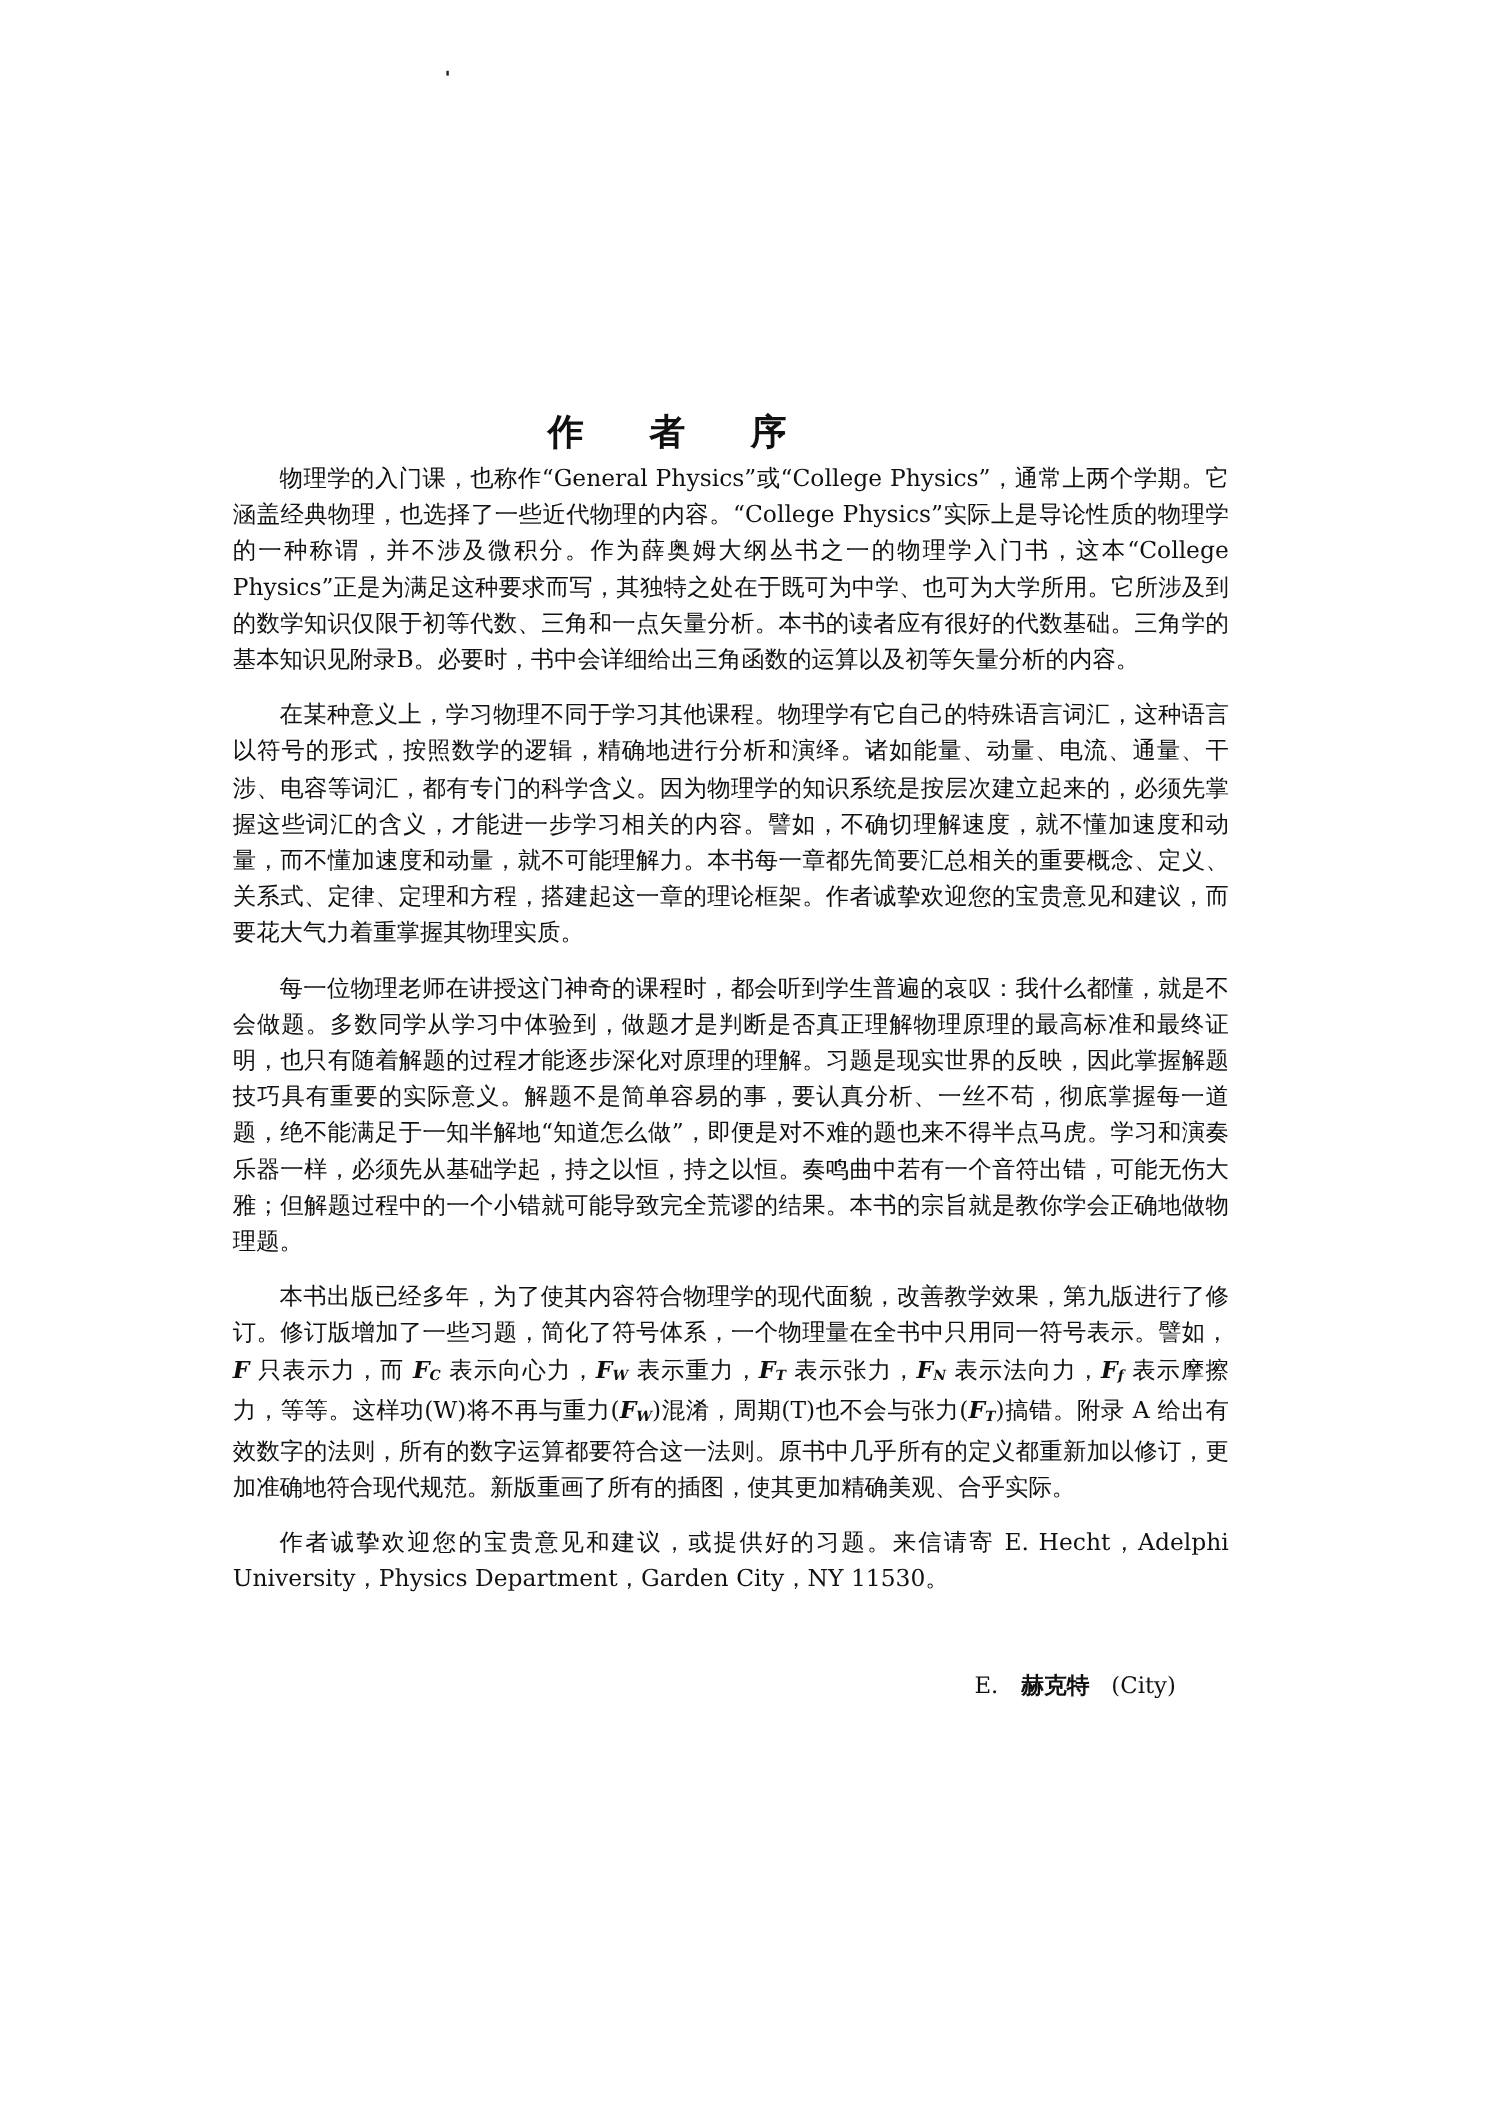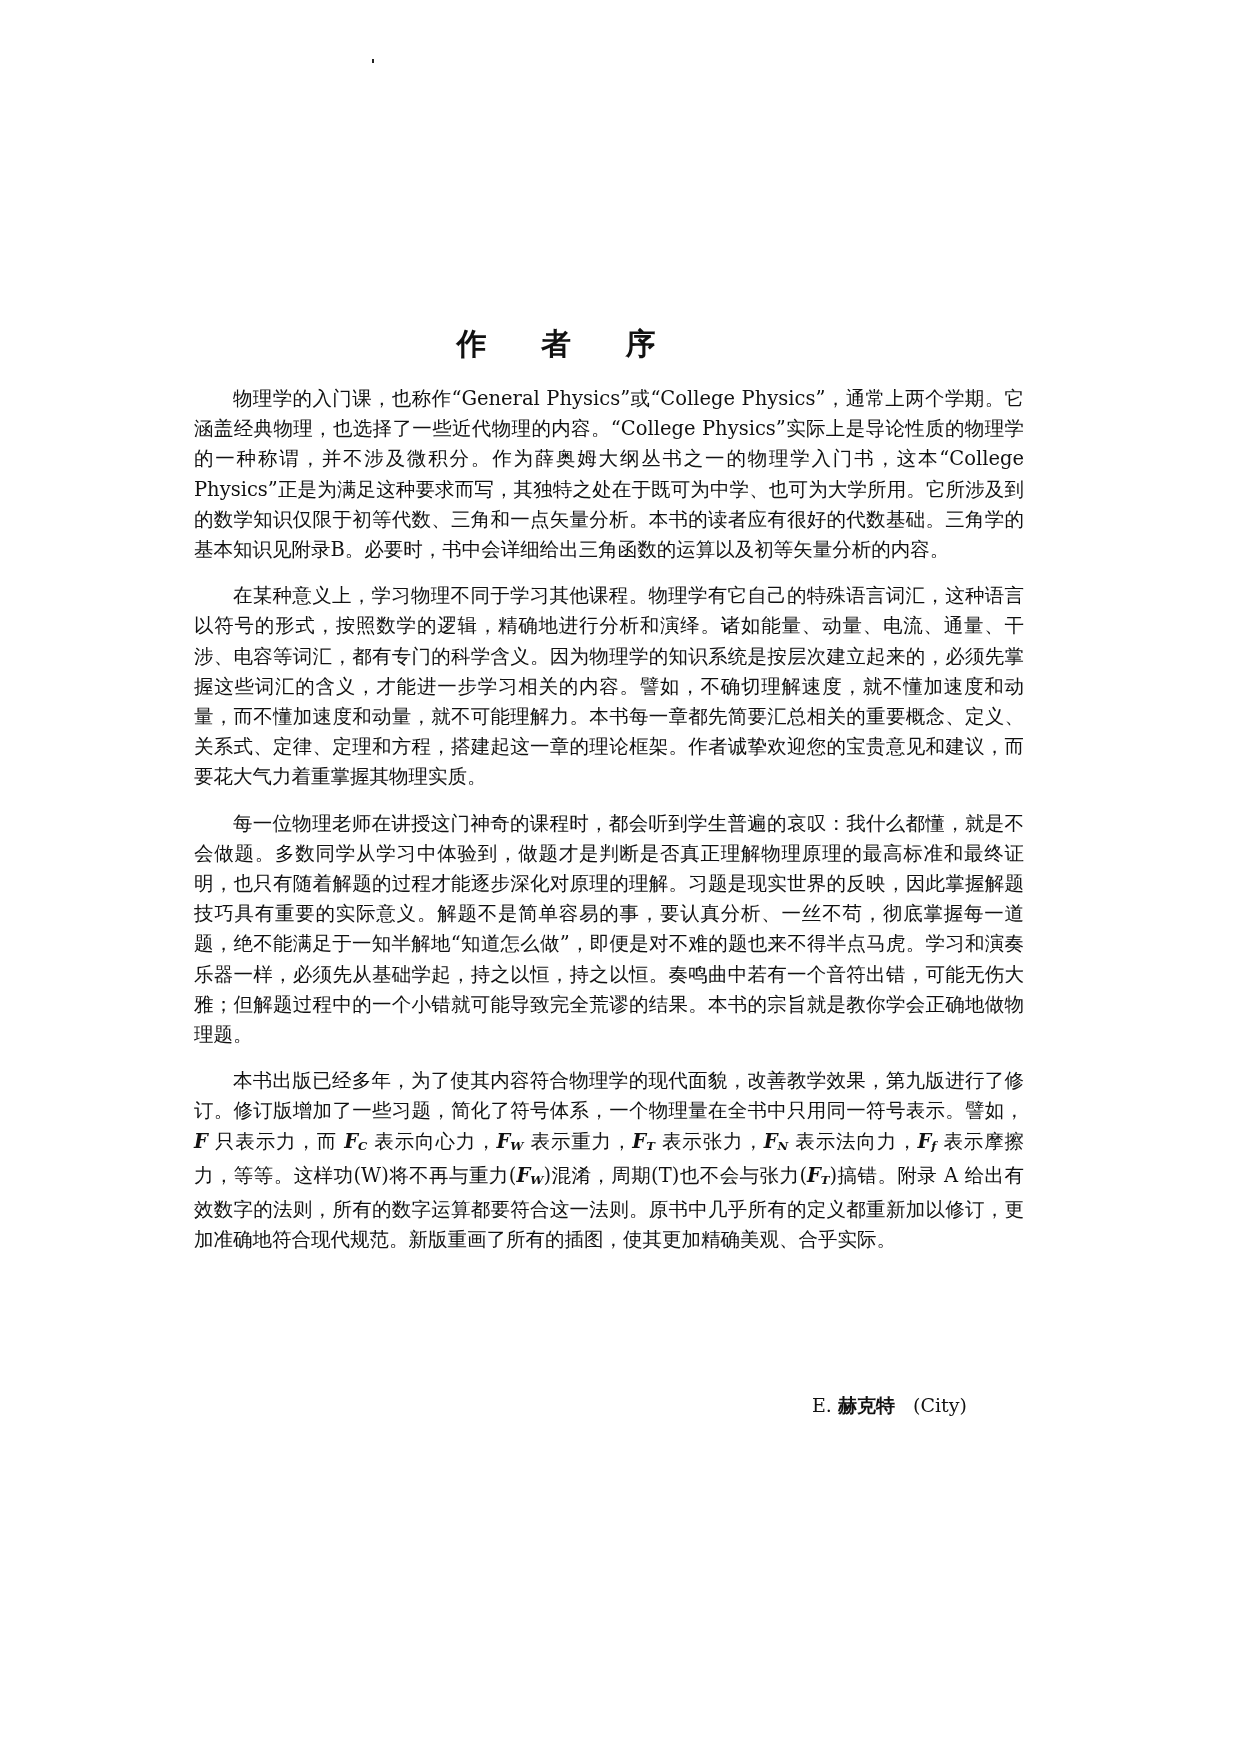--- a/index.html
+++ b/index.html
@@ -18,21 +18,21 @@
   .speck {
     position: absolute;
     left: 372px;
     top: 59px;
     width: 2px;
     height: 4px;
     background: #222;
   }
   .page-title {
     position: absolute;
-    top: 304px;
+    top: 321px;
     left: 0;
     width: 1112px;
     text-align: center;
     font-size: 30px;
     font-weight: bold;
     letter-spacing: 22px;
     text-indent: 22px;
     line-height: 40px;
   }
   .body-text {
@@ -50,31 +50,32 @@
     text-indent: 2em;
   }
   .signature {
     position: absolute;
     top: 1390px;
     left: 812px;
     font-size: 19px;
     line-height: 30px;
     white-space: pre;
   }
-  .signature .name-cn { font-weight: bold; }
+  .signature .name-cn { font-weight: bold; margin-left: 13px; }
   sub { font-size: 0.6em; vertical-align: -0.15em; }
   i.sym { font-weight: bold; font-style: italic; }
 </style>
 </head>
 <body>
 
 <div class="speck"></div>
 
 <h1 class="page-title">作 者 序</h1>
 
 <div class="body-text">
   <p class="para">物理学的入门课，也称作“General Physics”或“College Physics”，通常上两个学期。它涵盖经典物理，也选择了一些近代物理的内容。“College Physics”实际上是导论性质的物理学的一种称谓，并不涉及微积分。作为薛奥姆大纲丛书之一的物理学入门书，这本“College Physics”正是为满足这种要求而写，其独特之处在于既可为中学、也可为大学所用。它所涉及到的数学知识仅限于初等代数、三角和一点矢量分析。本书的读者应有很好的代数基础。三角学的基本知识见附录B。必要时，书中会详细给出三角函数的运算以及初等矢量分析的内容。</p>
   <p class="para">在某种意义上，学习物理不同于学习其他课程。物理学有它自己的特殊语言词汇，这种语言以符号的形式，按照数学的逻辑，精确地进行分析和演绎。诸如能量、动量、电流、通量、干涉、电容等词汇，都有专门的科学含义。因为物理学的知识系统是按层次建立起来的，必须先掌握这些词汇的含义，才能进一步学习相关的内容。譬如，不确切理解速度，就不懂加速度和动量，而不懂加速度和动量，就不可能理解力。本书每一章都先简要汇总相关的重要概念、定义、关系式、定律、定理和方程，搭建起这一章的理论框架。作者诚挚欢迎您的宝贵意见和建议，而要花大气力着重掌握其物理实质。</p>
   <p class="para">每一位物理老师在讲授这门神奇的课程时，都会听到学生普遍的哀叹：我什么都懂，就是不会做题。多数同学从学习中体验到，做题才是判断是否真正理解物理原理的最高标准和最终证明，也只有随着解题的过程才能逐步深化对原理的理解。习题是现实世界的反映，因此掌握解题技巧具有重要的实际意义。解题不是简单容易的事，要认真分析、一丝不苟，彻底掌握每一道题，绝不能满足于一知半解地“知道怎么做”，即便是对不难的题也来不得半点马虎。学习和演奏乐器一样，必须先从基础学起，持之以恒，持之以恒。奏鸣曲中若有一个音符出错，可能无伤大雅；但解题过程中的一个小错就可能导致完全荒谬的结果。本书的宗旨就是教你学会正确地做物理题。</p>
   <p class="para"><span>本书出版已经多年，为了使其内容符合物理学的现代面貌，改善教学效果，第九版进行了修订。修订版增加了一些习题，简化了符号体系，一个物理量在全书中只用同一符号表示。譬如，</span><i class="sym">F</i> <span>只表示力，而 </span><i class="sym"><span>F</span><sub>C</sub></i><span> 表示向心力，</span><i class="sym"><span>F</span><sub>W</sub></i><span> 表示重力，</span><i class="sym"><span>F</span><sub>T</sub></i><span> 表示张力，</span><i class="sym"><span>F</span><sub>N</sub></i><span> 表示法向力，</span><i class="sym"><span>F</span><sub>f</sub></i><span> 表示摩擦力，等等。这样功(W)将不再与重力(</span><i class="sym"><span>F</span><sub>W</sub></i><span>)混淆，周期(T)也不会与张力(</span><i class="sym"><span>F</span><sub>T</sub></i><span>)搞错。附录 A 给出有效数字的法则，所有的数字运算都要符合这一法则。原书中几乎所有的定义都重新加以修订，更加准确地符合现代规范。新版重画了所有的插图，使其更加精确美观、合乎实际。</span></p>
+  <p class="para">作者诚挚欢迎您的宝贵意见和建议，或提供好的习题。来信请寄 E. Hecht，Adelphi University，Physics Department，Garden City，NY 11530。</p>
 </div>
 
 <div class="signature"><span>E.</span> <span class="name-cn">赫克特</span>   <span>(City)</span></div>
 
 </body></html>

